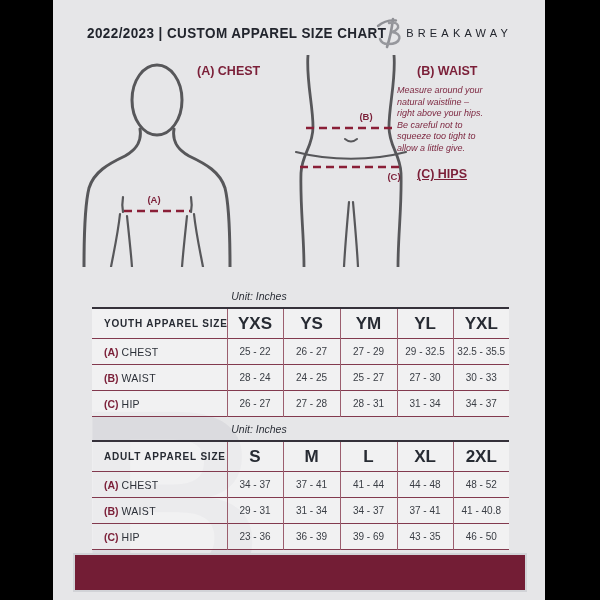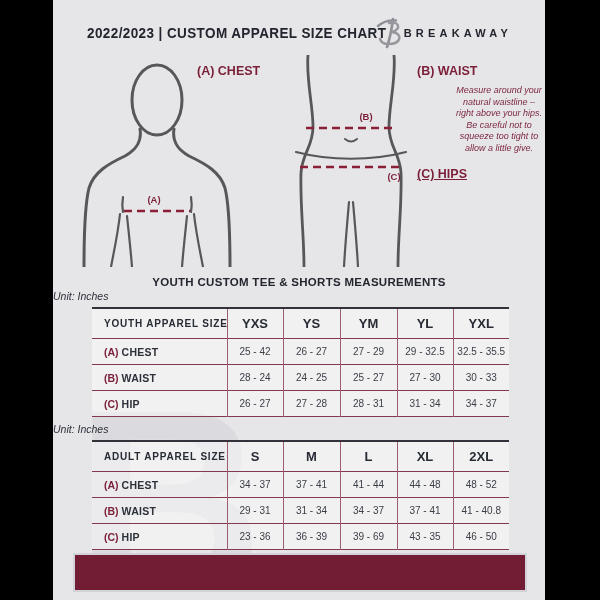--- a/index.html
+++ b/index.html
@@ -9,52 +9,52 @@
 
   .watermark{position:absolute;left:22px;top:378px;font-size:262px;line-height:0.95;
              font-weight:bold;color:rgba(35,40,70,0.055);z-index:0;user-select:none;}
 
   .layer{position:absolute;inset:0;z-index:1;}
 
   
   .hdr-title{position:absolute;left:34px;top:24px;font-size:13.5px;font-weight:800;
              letter-spacing:0.4px;color:#22252d;transform:scaleY(1.14);transform-origin:left top;
              white-space:nowrap;}
-  .brand{position:absolute;right:33px;top:27px;font-size:11px;font-weight:700;
+  .brand{position:absolute;right:33px;top:27px;font-size:11px;font-weight:400;
          letter-spacing:4.2px;color:#22252d;white-space:nowrap;}
   .brand-logo{position:absolute;right:138px;top:16px;}
 
   
   .inst-h{position:absolute;font-size:12.5px;font-weight:800;color:#7b1f38;white-space:nowrap;}
   .inst-b{position:absolute;font-size:9px;font-style:italic;font-weight:500;line-height:11.6px;
           color:#7d2740;white-space:pre-line;}
 
   
   .diag{position:absolute;}
 
   
   .tbl-title{position:absolute;left:0;width:492px;text-align:center;font-size:11.5px;
              font-weight:800;letter-spacing:0.3px;color:#23262e;}
-  .tbl-unit{position:absolute;left:0;width:412px;text-align:left;font-size:10.5px;
+  .tbl-unit{position:absolute;left:0;width:412px;text-align:center;font-size:10.5px;
             font-style:italic;color:#2b2f37;}
 
   
   table.tbl{position:absolute;left:39px;width:417px;border-collapse:collapse;table-layout:fixed;
             border-top:2.5px solid #35313a;border-bottom:1.5px solid #82394e;}
   .tbl th,.tbl td{background:rgba(255,255,255,0.45);border-left:1.6px solid #9b5e6e;
                   overflow:hidden;white-space:nowrap;}
   .tbl th:first-child,.tbl td:first-child{border-left:none;}
-  .tbl thead th{height:27px;font-size:13px;font-weight:700;color:#272b33;text-align:center;}
+  .tbl thead th{height:27px;font-size:17px;font-weight:700;color:#272b33;text-align:center;}
   .tbl thead th.lbl{font-size:10px;font-weight:600;letter-spacing:0.8px;text-align:left;
                     padding-left:12px;}
   .tbl tbody td{height:23px;font-size:10px;color:#3a3e45;text-align:center;
                 border-top:1.6px solid #82394e;}
   .tbl tbody td.lbl{text-align:left;padding-left:12px;font-size:10.5px;}
   .row-prefix{color:#7b1f38;font-weight:800;}
-  .row-name{color:#2c3038;font-weight:700;letter-spacing:0.3px;}
+  .row-name{color:#2c3038;font-weight:400;letter-spacing:0.3px;}
 
   
   .footer-bar{position:absolute;left:20px;top:553px;width:450px;height:35px;
               background:#731d35;border:2px solid #d2d3d7;}
 </style>
 </head>
 <body>
 
 <div class="canvas">
   <div class="page">
@@ -95,30 +95,29 @@
         <path d="M63 147 C65 170 67 192 68 212" fill="none" stroke="#57575a" stroke-width="2.2" stroke-linecap="round"></path>
         <path d="M16 73 H106" fill="none" stroke="#8a1f37" stroke-width="2.5" stroke-dasharray="8 5"></path>
         <path d="M10 112 H112" fill="none" stroke="#8a1f37" stroke-width="2.5" stroke-dasharray="8 5"></path>
         <text x="76" y="65" text-anchor="middle" font-size="9.5" font-weight="bold" fill="#7b1f38">(B)</text>
         <text x="104" y="125" text-anchor="middle" font-size="9.5" font-weight="bold" fill="#7b1f38">(C)</text>
       </svg>
 
       <div class="inst-h" style="left:144px;top:64px;">(A) CHEST</div>
 
       <div class="inst-h" style="left:364px;top:64px;">(B) WAIST</div>
-      <div class="inst-b" style="left:384px;top:85px;width:124px;text-align:center;">Measure around your
+      <div class="inst-b" style="left:344px;top:85px;width:124px;">Measure around your
 natural waistline –
 right above your hips.
 Be careful not to
 squeeze too tight to
 allow a little give.</div>
 
       <div class="inst-h" style="left:364px;top:167px;text-decoration:underline;">(C) HIPS</div>
 
-      <div class="tbl-title" style="top:276px;">YOUTH CUSTOM TEE &amp; SHORTS MEASUREMENTS</div>
       <div class="tbl-unit" style="top:290px;">Unit: Inches</div>
 
       <table class="tbl" style="top:307px;">
         <colgroup>
             <col style="width:135px">
             <col style="width:56px">
             <col style="width:57px">
                   <col style="width:57px">
             <col style="width:56px">
             <col style="width:56px">
@@ -131,21 +130,21 @@
             <th>YM</th>
             <th>YL</th>
             <th>YXL</th>
           </tr>
         </thead>
         <tbody>
           <tr>
             <td class="lbl">
               <span class="row-prefix">(A)</span>
               <span class="row-name">CHEST</span></td>
-            <td>25 - 42</td>
+            <td>25 - 22</td>
             <td>26 - 27</td>
             <td>27 - 29</td>
             <td>29 - 32.5</td>
             <td>32.5 - 35.5</td>
           </tr>
           <tr>
             <td class="lbl">
               <span class="row-prefix">(B)</span>
               <span class="row-name">WAIST</span></td>
             <td>28 - 24</td>

